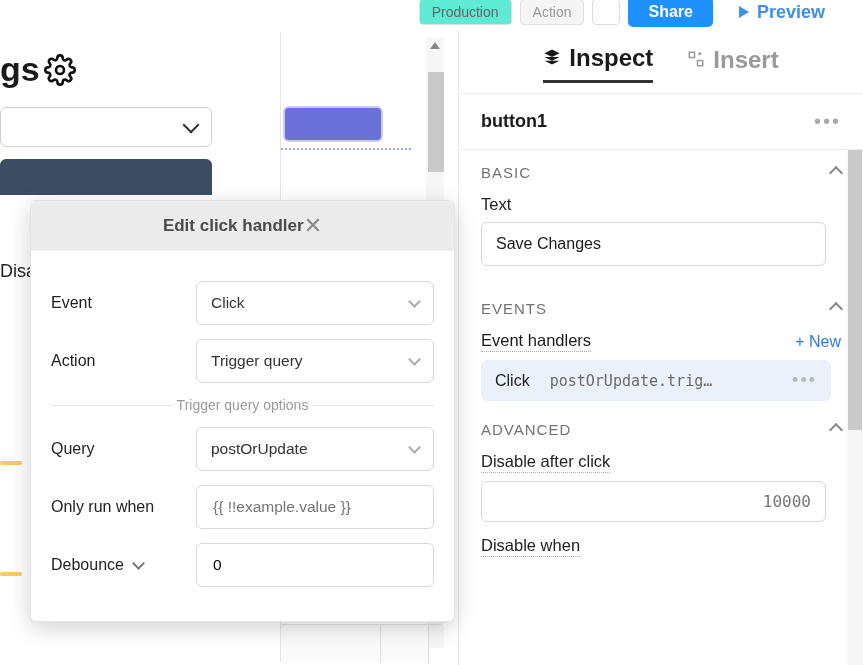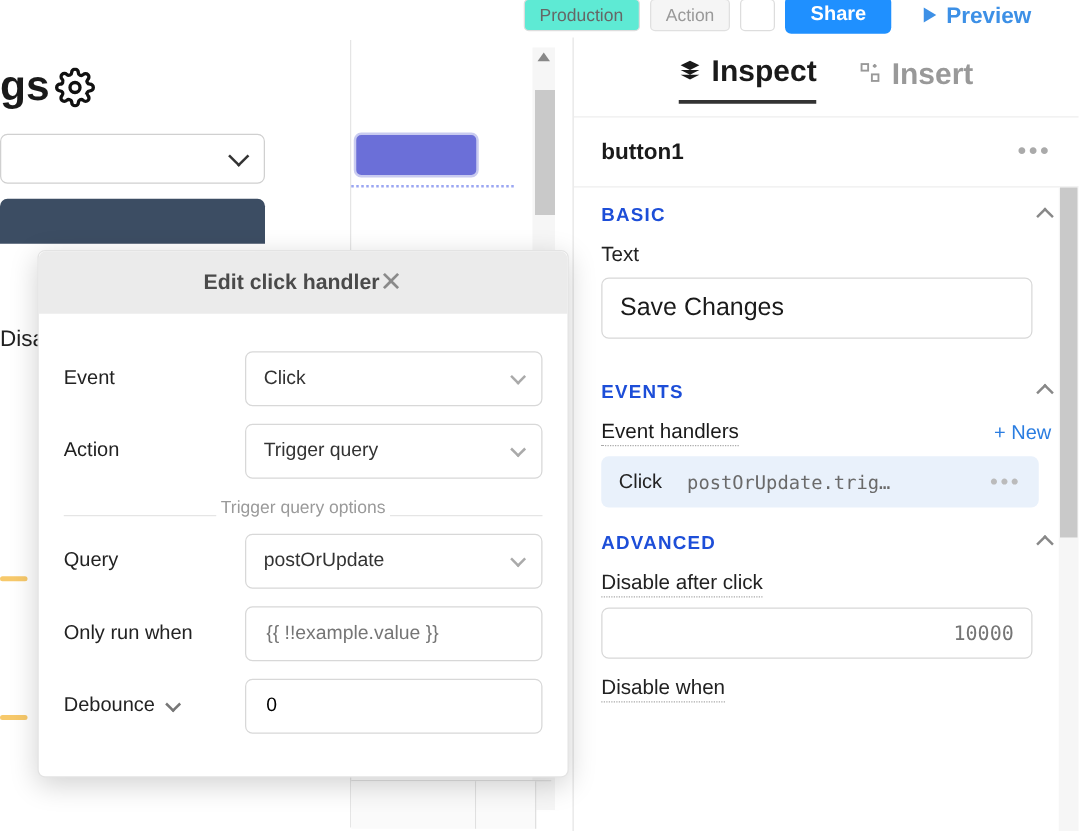--- a/index.html
+++ b/index.html
@@ -157,21 +157,21 @@
     border-radius:6px;
     height:44px;
     padding:0 14px;
     font-size:15.5px;
     color:#333;
     display:flex; align-items:center; justify-content:space-between;
     background:#fff;
   }
   .mselect .chev{ width:9px;height:9px;border-right:2px solid #aaa;border-bottom:2px solid #aaa; transform:rotate(45deg); margin-top:-4px;}
   .minput input{ border:none; outline:none; width:100%; font-size:15.5px; font-family:inherit;}
-  .divider-row{ display:flex; align-items:flex-end; gap:4px; color:#9a9a9a; font-size:14px; margin:10px 0 6px;}
+  .divider-row{ display:flex; align-items:center; gap:4px; color:#9a9a9a; font-size:14px; margin:10px 0 6px;}
   .divider-row .line{ flex:1; height:1px; background:#e5e5e5;}
   .code-ph{ font-family: ui-monospace, Menlo, Consolas, monospace; color:#aaa; }
   .debounce-label{ display:flex; align-items:center; gap:10px;}
   .debounce-label .chev{ width:9px;height:9px;border-right:2px solid #777;border-bottom:2px solid #777; transform:rotate(45deg); margin-top:-4px;}
 
   
   .right-panel{
     position:absolute; right:0; top:30px;
     width:405px; height:635px;
     border-left:1px solid #e5e5e5;
@@ -192,30 +192,30 @@
   .rp-tab.active{ color:#1a1a1a; border-bottom:3px solid #333; }
   .rp-tab .ic{ display:inline-block;}
   .comp-header{
     display:flex; justify-content:space-between; align-items:center;
     padding: 16px 22px;
     border-bottom:1px solid #eee;
   }
   .comp-name{ font-size:18px; font-weight:700;}
   .dots{ color:#aaa; font-size:20px; letter-spacing:2px;}
   .section{ padding: 14px 22px 6px; }
-  .section-h{ display:flex; justify-content:space-between; align-items:center; color:#1d4ed8; font-size:15px; font-weight:700; letter-spacing:1px;text-align:right;}
+  .section-h{ display:flex; justify-content:space-between; align-items:center; color:#737373; font-size:15px; font-weight:400; letter-spacing:1px;text-align:right;}
   .section-h .chev-u{ width:10px;height:10px;border-right:2px solid #888;border-bottom:2px solid #888; transform:rotate(-135deg);}
   .prop-label{ font-size:16.5px; margin:14px 0 8px; color:#222;}
   .dotted-u{ border-bottom:1.5px dotted #aaa; display:inline-block; padding-bottom:1px;}
   .text-field{
     width: 345px;
     border:1px solid #d8d8d8;
     border-radius:6px;
     padding:12px 14px;
-    font-size:20px;
+    font-size:16px;
     margin-bottom:14px;
   }
   .eh-row{ display:flex; justify-content:space-between; align-items:center; margin:14px 0 8px;}
   .eh-label{ font-size:16.5px; }
   .new-link{ color:#2a7de1; font-size:16px; font-weight:500; cursor:pointer;}
   .handler-row{
     background:#e9f1fb;
     border-radius:6px;
     padding:10px 14px;
     display:flex; align-items:center; gap:20px;

